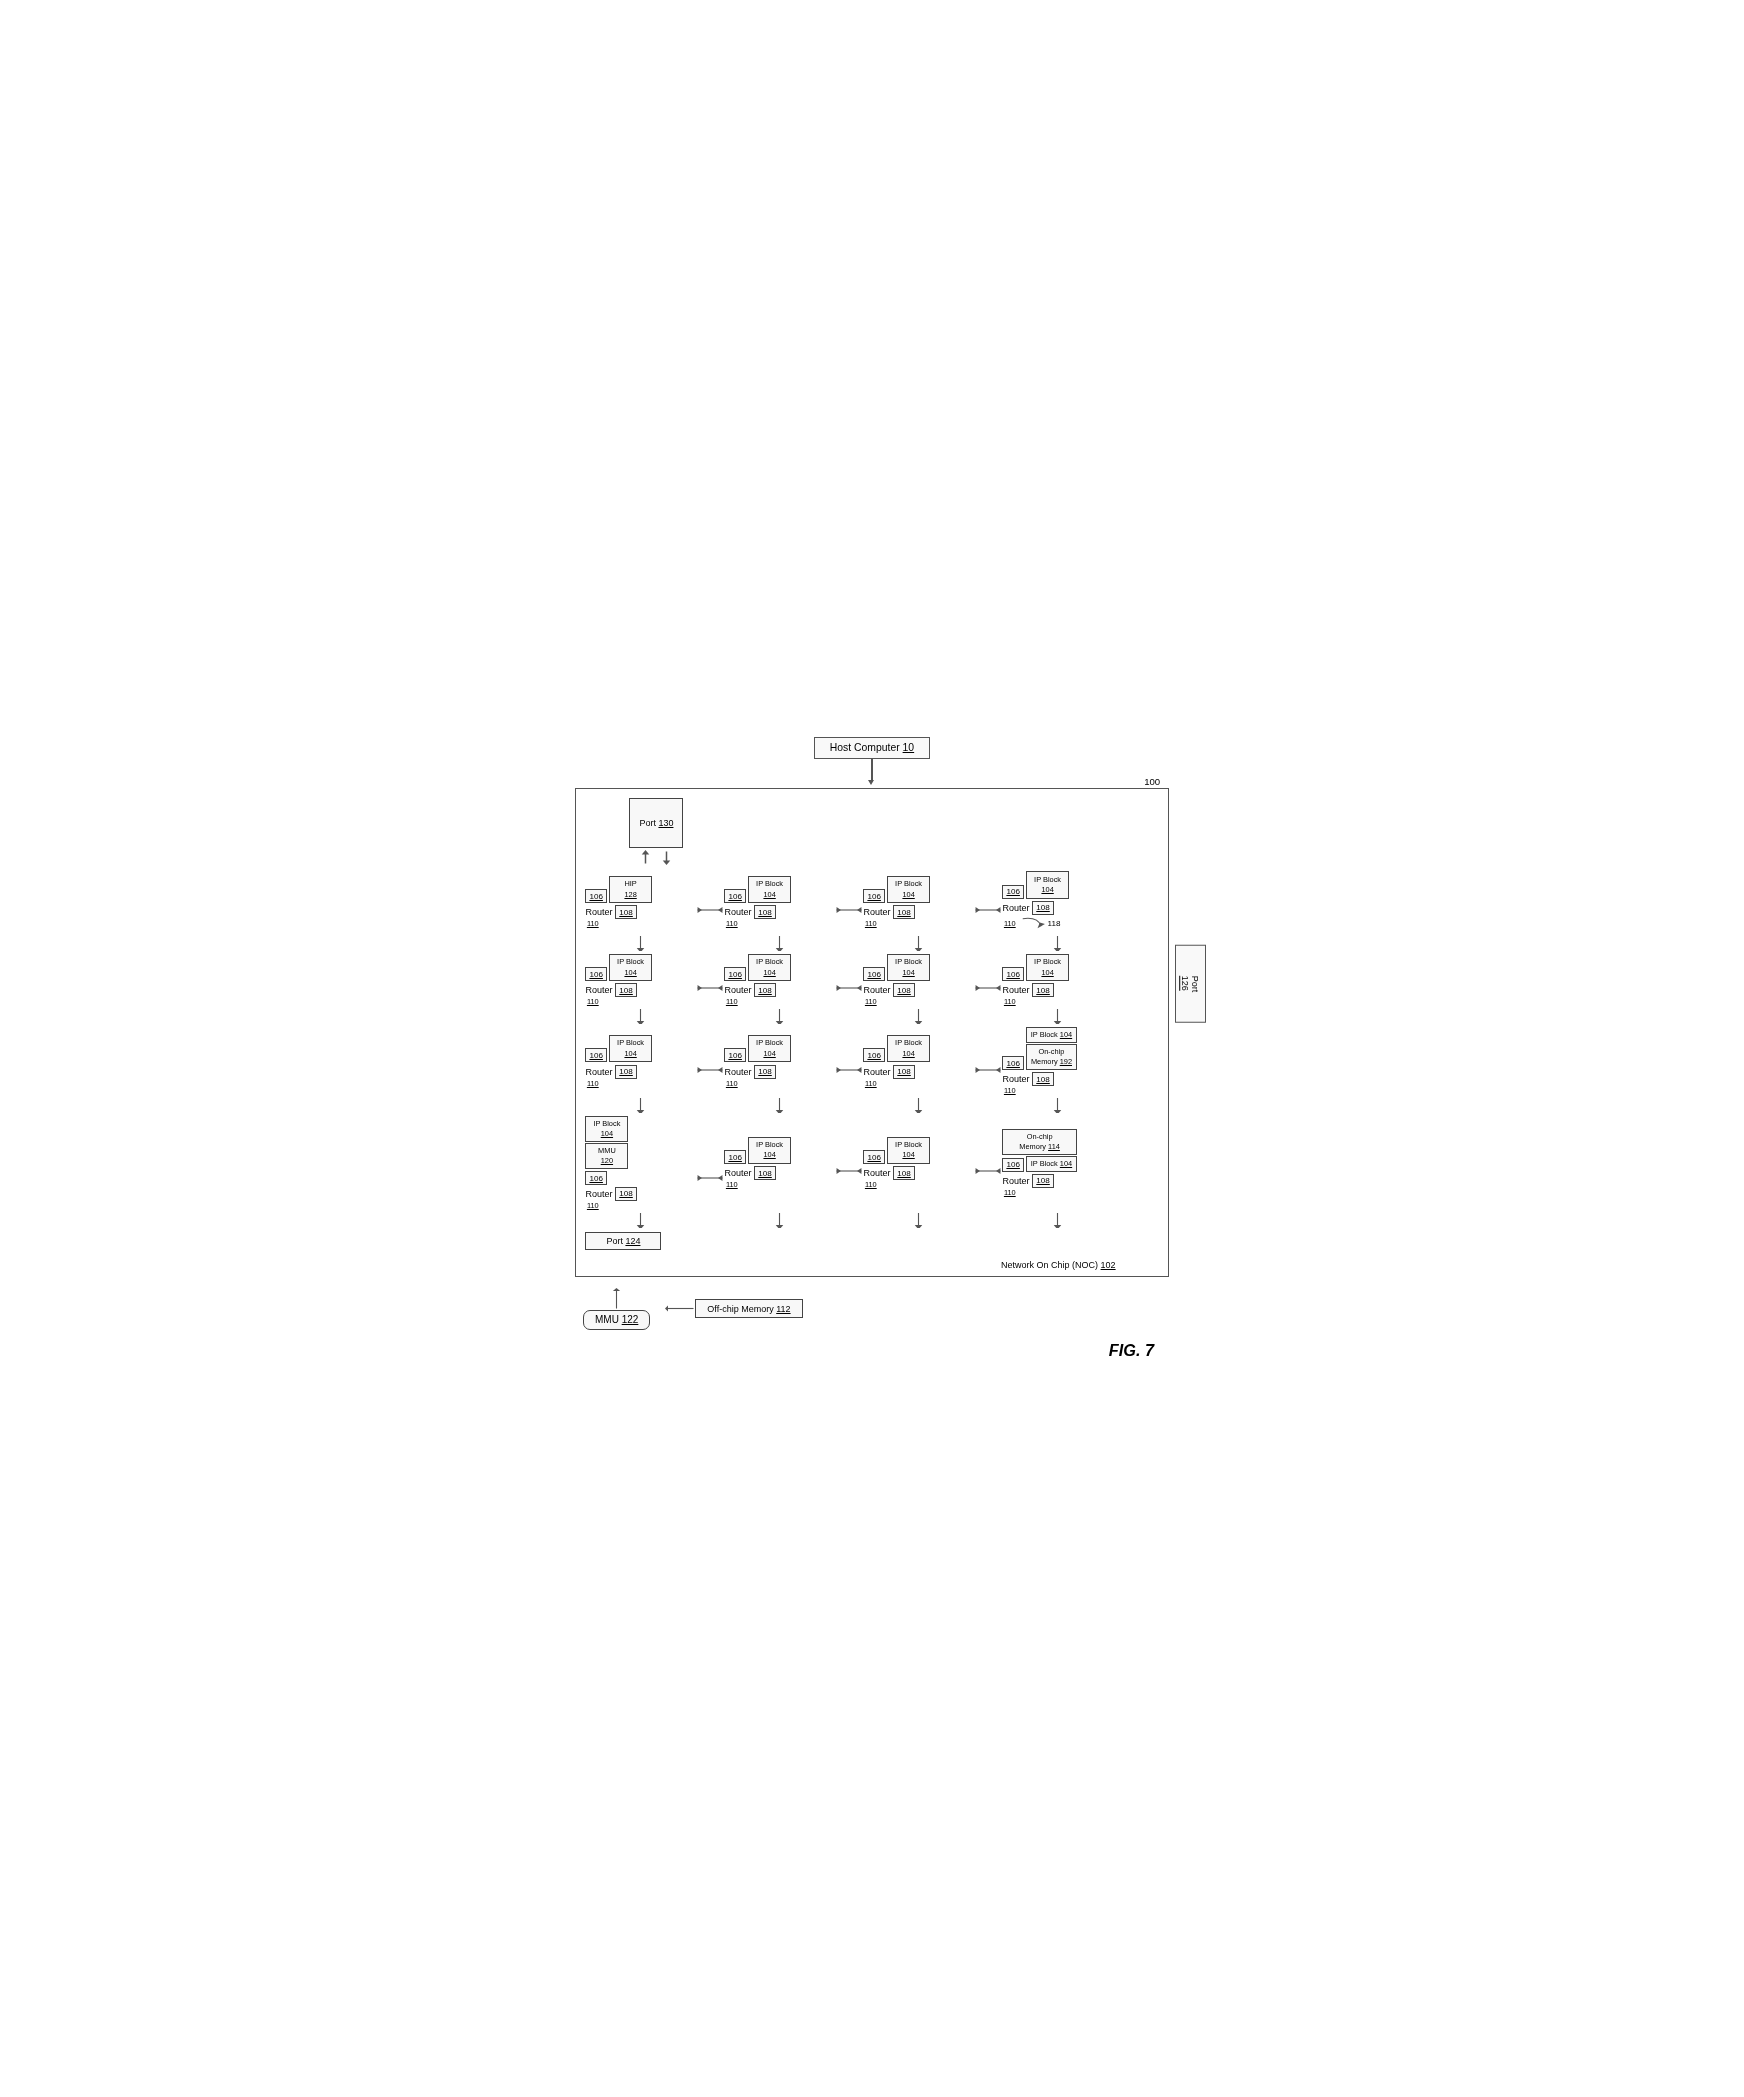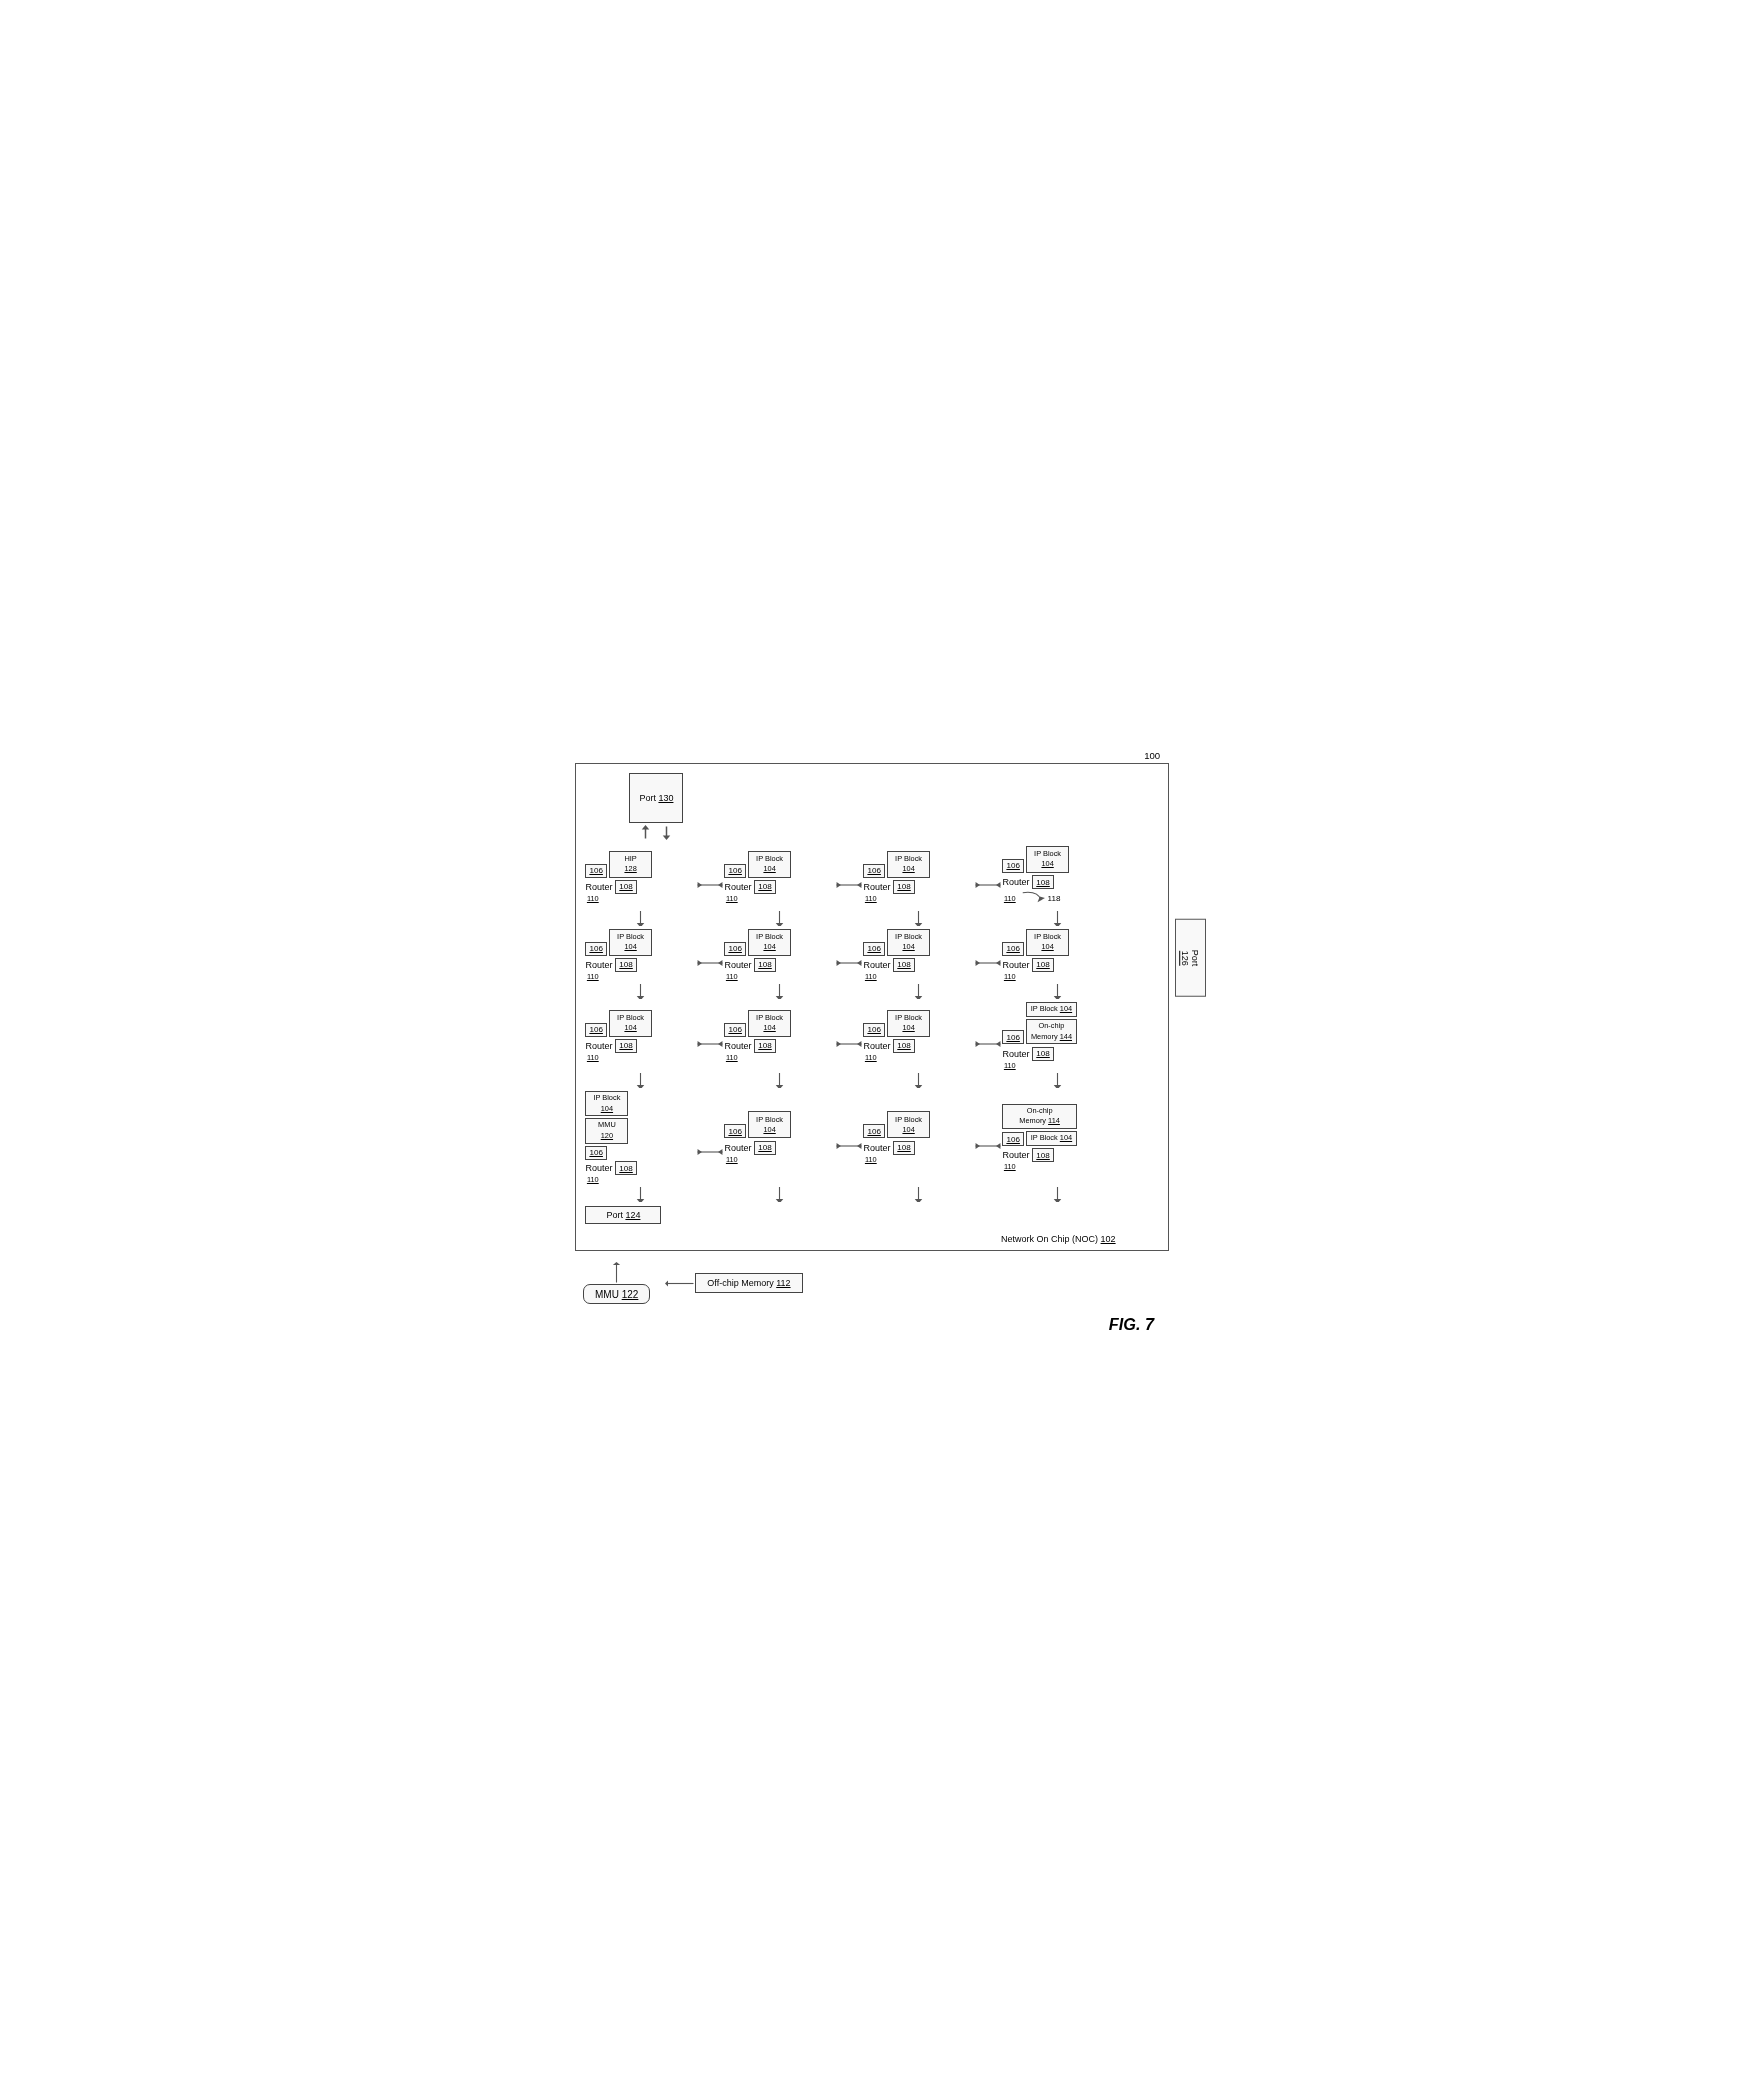--- a/index.html
+++ b/index.html
@@ -69,20 +69,27 @@
       line-height: 1.4;
       min-width: 43px;
     }
     u { text-decoration: underline; }
   </style>
 </head>
 <body>
 
 <div class="page-container">
 
+  <div class="host-computer-area">
+    <div class="host-computer-box">
+      <span>Host Computer</span>
+      <span> <u>10</u></span>
+    </div>
+    <div class="arrow-down"></div>
+  </div>
 
   <div style="position:relative; margin: 0 7.4px;">
     <div style="border: 1.5px solid #555; padding: 9px 11px 26px 9px; position:relative; background:#fff;">
 
       <div style="position:absolute; top:-13.3px; right:7.4px; font-size:9.6px;">100</div>
 
       <div style="display:flex; align-items:center; margin-bottom:6px; margin-left:44px;">
         <div style="display:flex; flex-direction:column; align-items:center;">
           <div class="b" style="font-size:9px; padding:19px 9px;">
             <span>Port</span> <u><span>130</span></u>
@@ -344,21 +351,21 @@
           <line x1="2" y1="15" x2="36" y2="15" stroke="#555" stroke-width="1.5"></line>
           <polygon points="2,11 2,19 8,15" fill="#555"></polygon>
           <polygon points="36,11 36,19 30,15" fill="#555"></polygon>
         </svg>
 
         <div style="display:flex; flex-direction:column; align-items:flex-start; min-width:111px;">
           <div style="display:flex; flex-direction:row; align-items:flex-end; gap:2.2px; margin-bottom:2.2px;">
             <div class="b" style="font-size:8.1px; padding:1.5px 3px;"><u>106</u></div>
             <div style="display:flex; flex-direction:column; gap:1.5px;">
               <div class="ip-b" style="font-size:7.4px; padding:1.5px 3.7px;">IP Block <u>104</u></div>
-              <div class="ip-b" style="font-size:7.4px; padding:1.5px 3.7px;">On-chip<br>Memory <u>144</u></div>
+              <div class="ip-b" style="font-size:7.4px; padding:1.5px 3.7px;">On-chip<br>Memory <u>192</u></div>
             </div>
           </div>
           <div style="display:flex; flex-direction:row; align-items:center; gap:2.2px;">
             <span style="font-size:9px;">Router</span>
             <div class="b" style="font-size:8.1px;"><u>108</u></div>
           </div>
           <div style="font-size:7.4px; margin-left:1.5px;"><u>110</u></div>
         </div>
       </div>
 

